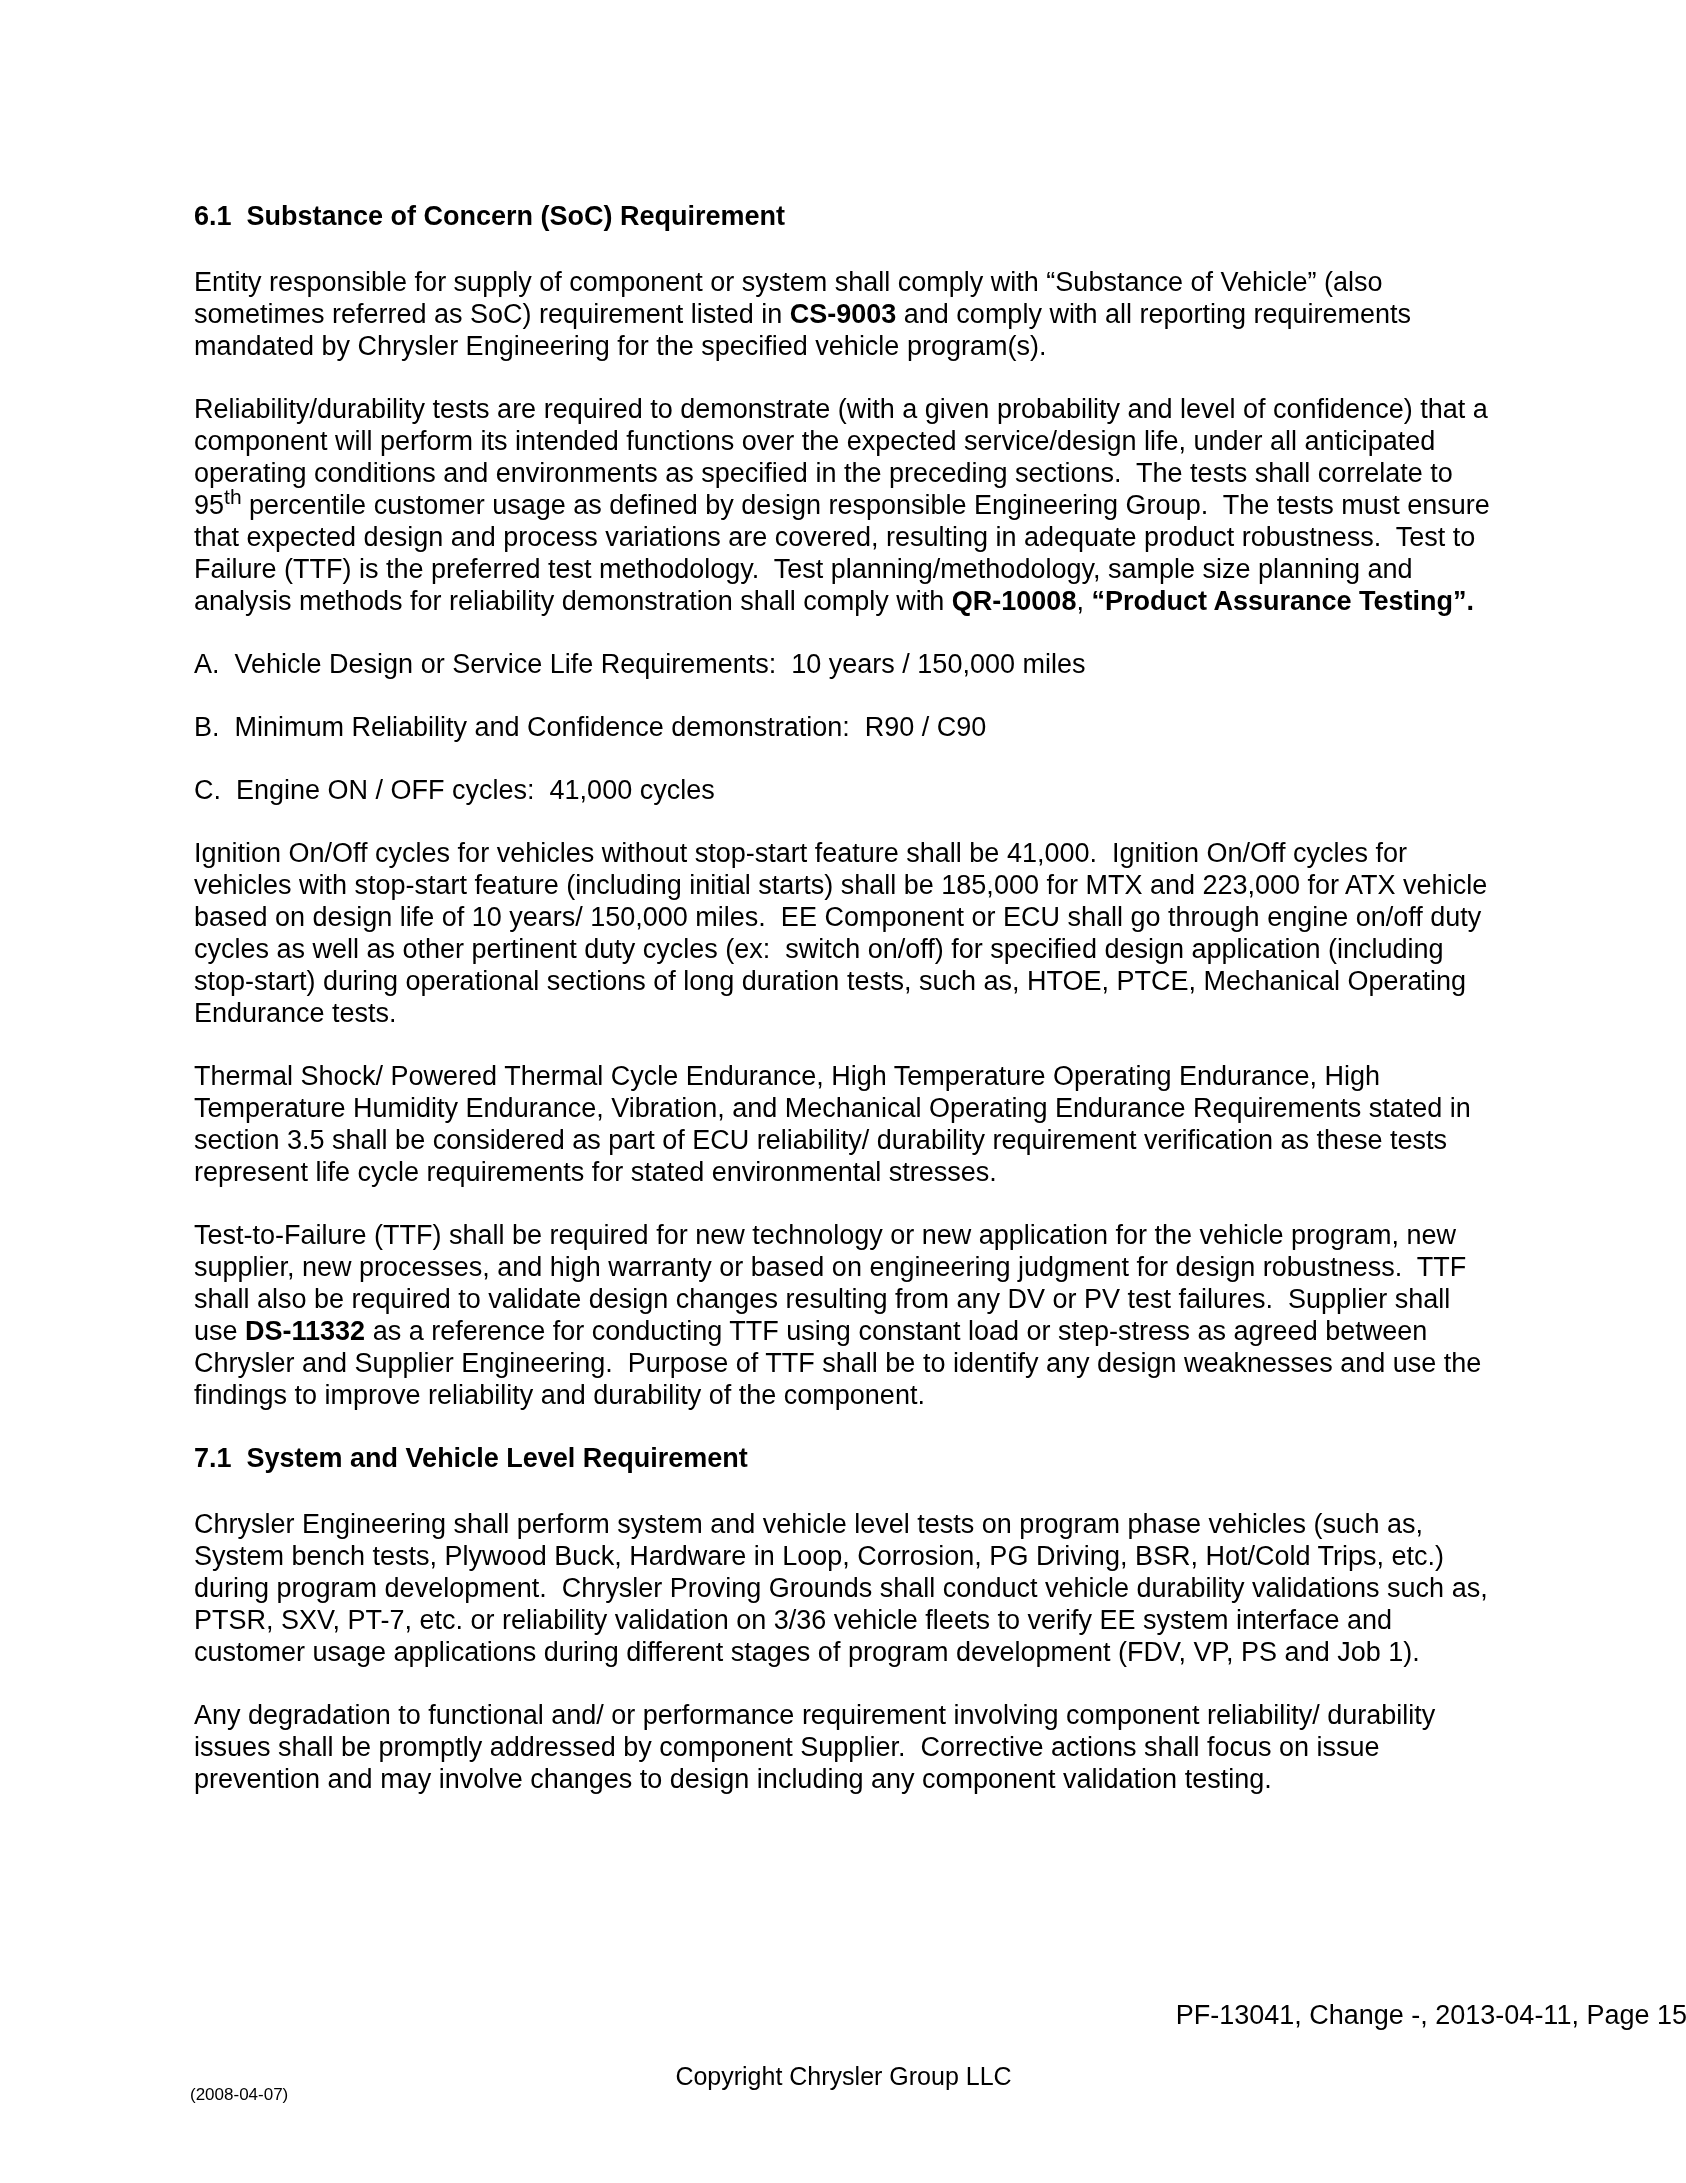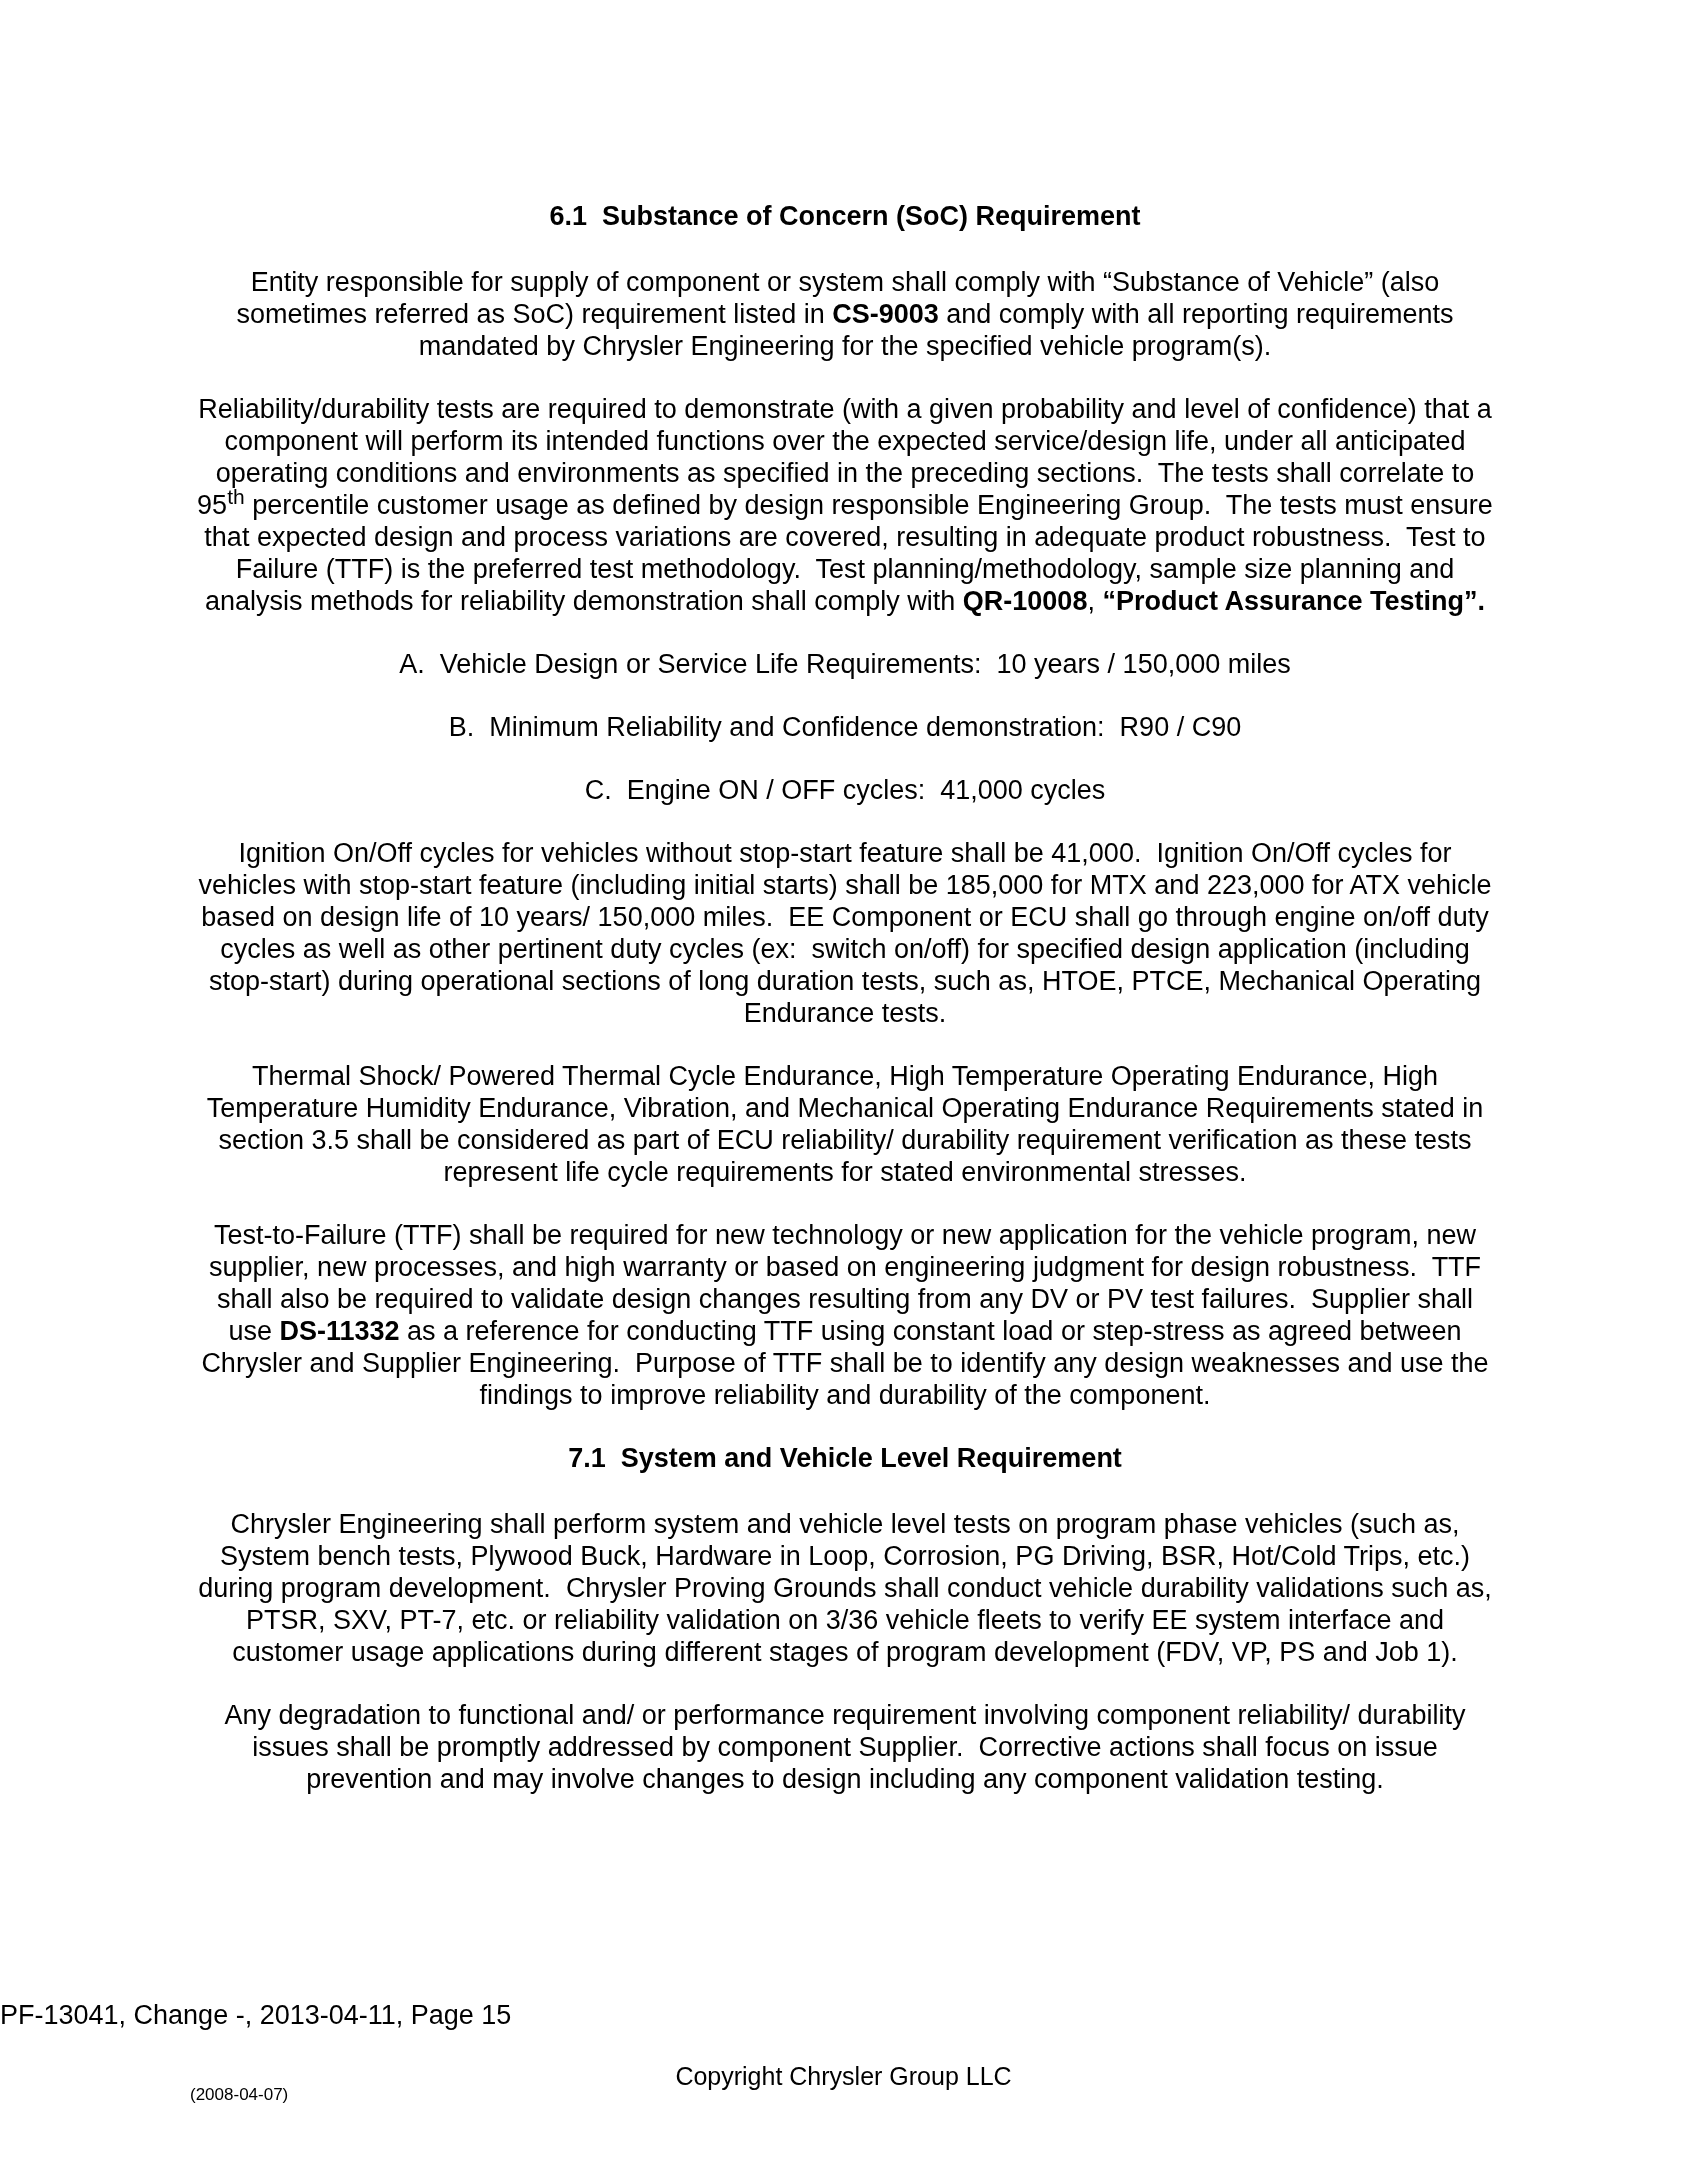--- a/index.html
+++ b/index.html
@@ -15,21 +15,20 @@
     background: #ffffff;
     color: #000000;
     font-family: "Liberation Sans", "DejaVu Sans", sans-serif;
     overflow: hidden;
   }
   .content {
     position: absolute;
     left: 194px;
     top: 200px;
     width: 1302px;
-    text-align: center;
   }
   .h, .para {
     font-size: 27px;
     line-height: 32px;
     white-space: pre-wrap;
     margin: 0;
   }
   .h {
     font-weight: bold;
     margin-bottom: 34px;
@@ -46,21 +45,21 @@
   sup.sup {
     font-size: 21px;
     line-height: 0;
     vertical-align: super;
   }
   .footer-doc {
     position: absolute;
     top: 1999px;
     left: 0;
     width: 1687px;
-    text-align: left;
+    text-align: right;
     font-size: 27px;
     line-height: 32px;
     white-space: pre-wrap;
   }
   .footer-copy {
     position: absolute;
     top: 2061px;
     left: 0;
     width: 1687px;
     text-align: center;

